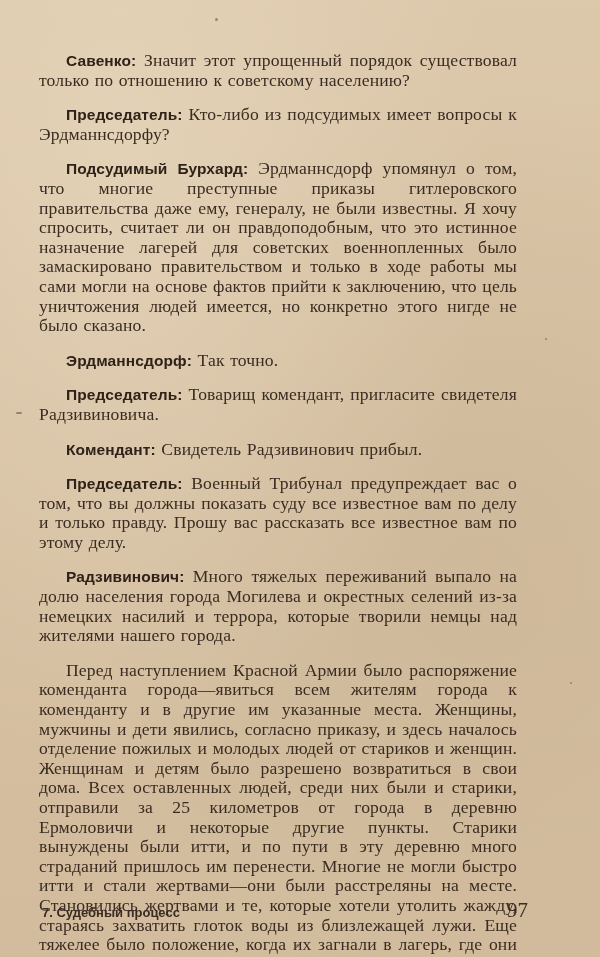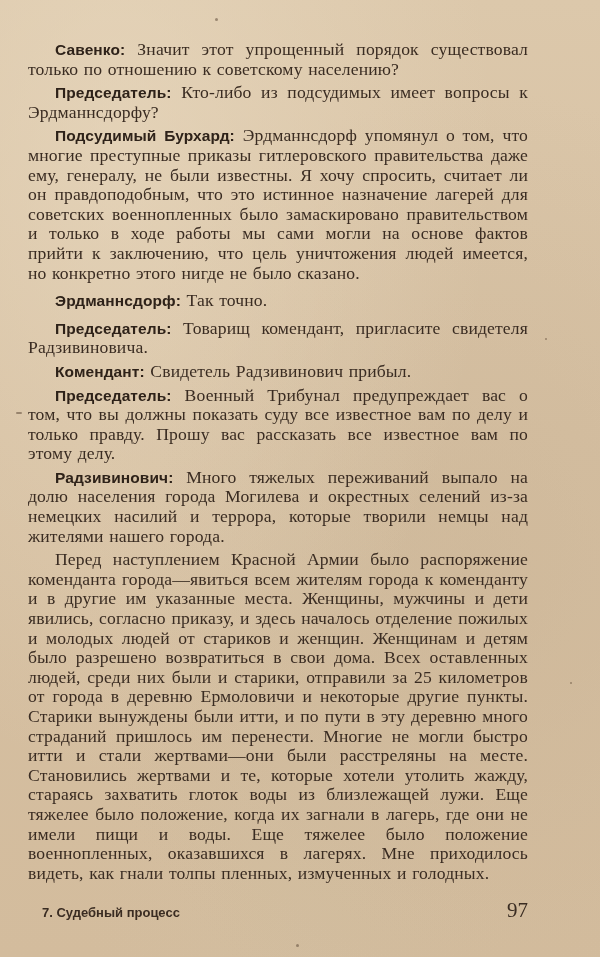--- a/index.html
+++ b/index.html
@@ -20,21 +20,21 @@
       color: #3a2c22;
       position: relative;
     }
     .page {
       position: absolute;
       left: 24px;
       top: 36px;
       width: 508px;
     }
     .para {
-      margin: 4px;
+      margin: 15px;
       font-size: 17.6px;
       line-height: 19.6px;
       text-align: justify;
       text-indent: 27px;
       letter-spacing: 0.15px;
       word-spacing: 1px;
     }
     .para.gap {
       margin-top: 8px;
     }

